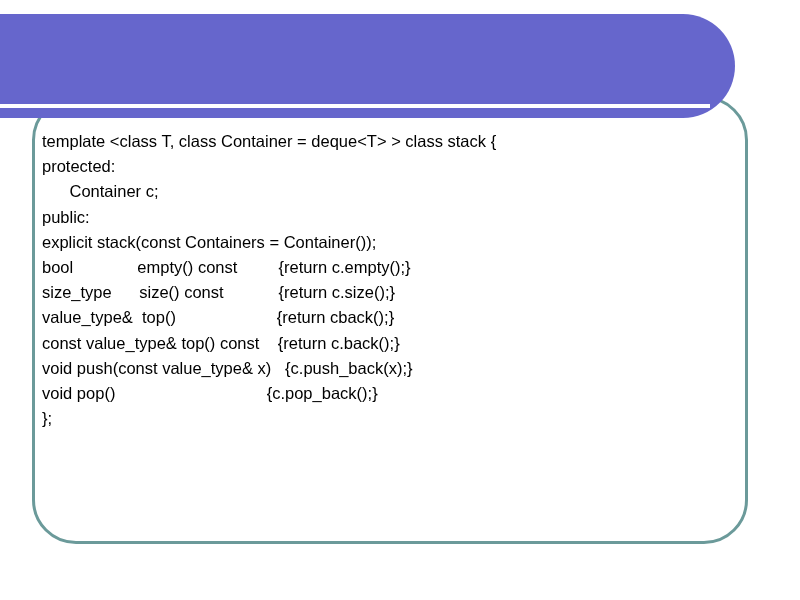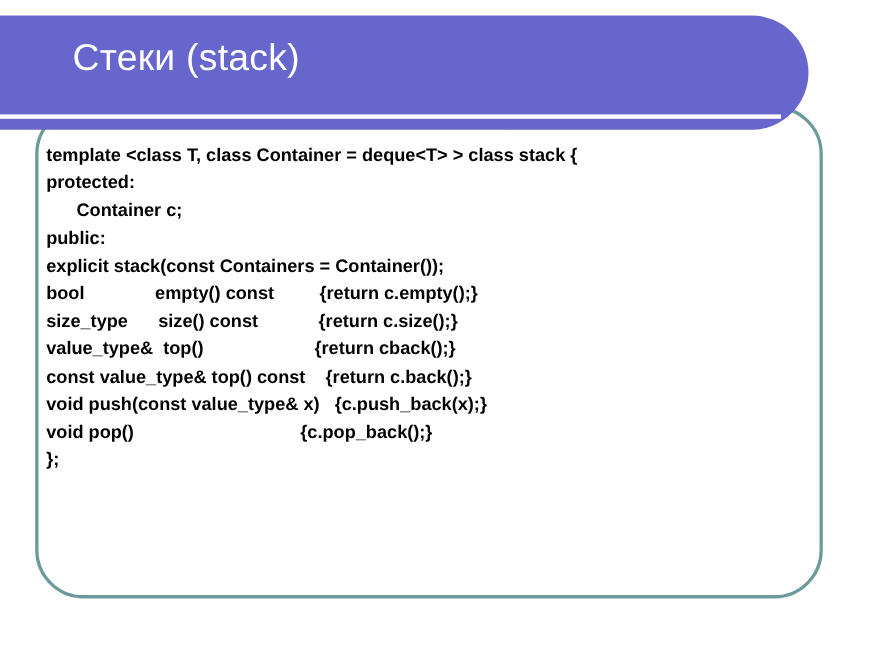--- a/index.html
+++ b/index.html
@@ -78,37 +78,36 @@
 
   
   #code-block {
     position: absolute;
     left: 42px;
     top: 129px;
     width: 690px;
     z-index: 5;
     color: #000000;
     font-size: 16.5px;
-    font-weight: bold;
+    font-weight: normal;
     line-height: 25.2px;
     white-space: pre;
     font-family: "Liberation Sans", "DejaVu Sans", sans-serif;
   }
   #code-block .code-line {
     white-space: pre;
     height: 25.2px;
   }
 </style>
 </head>
 <body>
 
 <div id="slide">
 
   <div id="content-box"></div>
 
   <div id="title-banner"></div>
   <div id="title-rule"></div>
 
-  <h1 id="title-text" style="margin:0;">Стеки (stack)</h1>
 
   <div id="code-block"><div class="code-line">template &lt;class T, class Container = deque&lt;T&gt; &gt; class stack {</div><div class="code-line">protected:</div><div class="code-line">      Container c;</div><div class="code-line">public:</div><div class="code-line">explicit stack(const Containers = Container());</div><div class="code-line">bool              empty() const         {return c.empty();}</div><div class="code-line">size_type      size() const            {return c.size();}</div><div class="code-line">value_type&amp;  top()                      {return cback();}</div><div class="code-line">const value_type&amp; top() const    {return c.back();}</div><div class="code-line">void push(const value_type&amp; x)   {c.push_back(x);}</div><div class="code-line">void pop()                                 {c.pop_back();}</div><div class="code-line">};</div></div>
 
 </div>
 
 </body></html>

